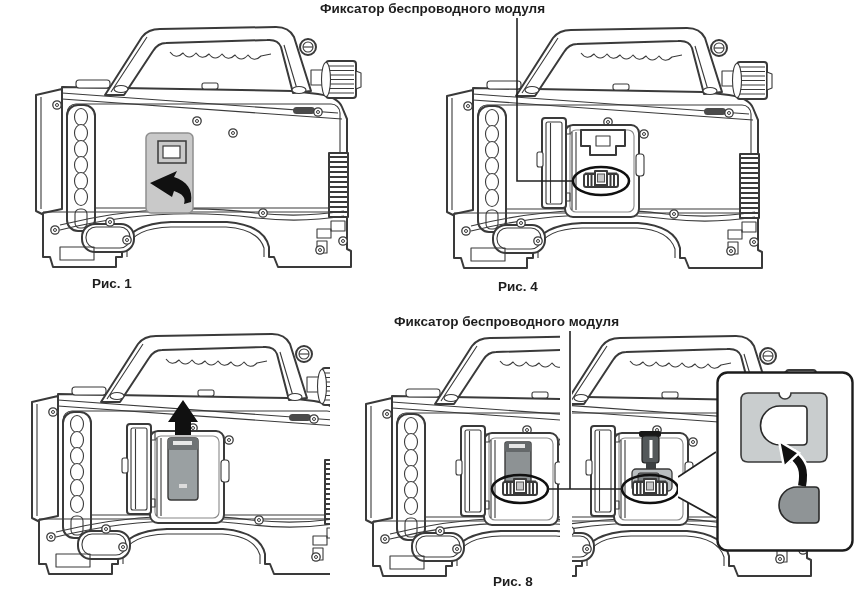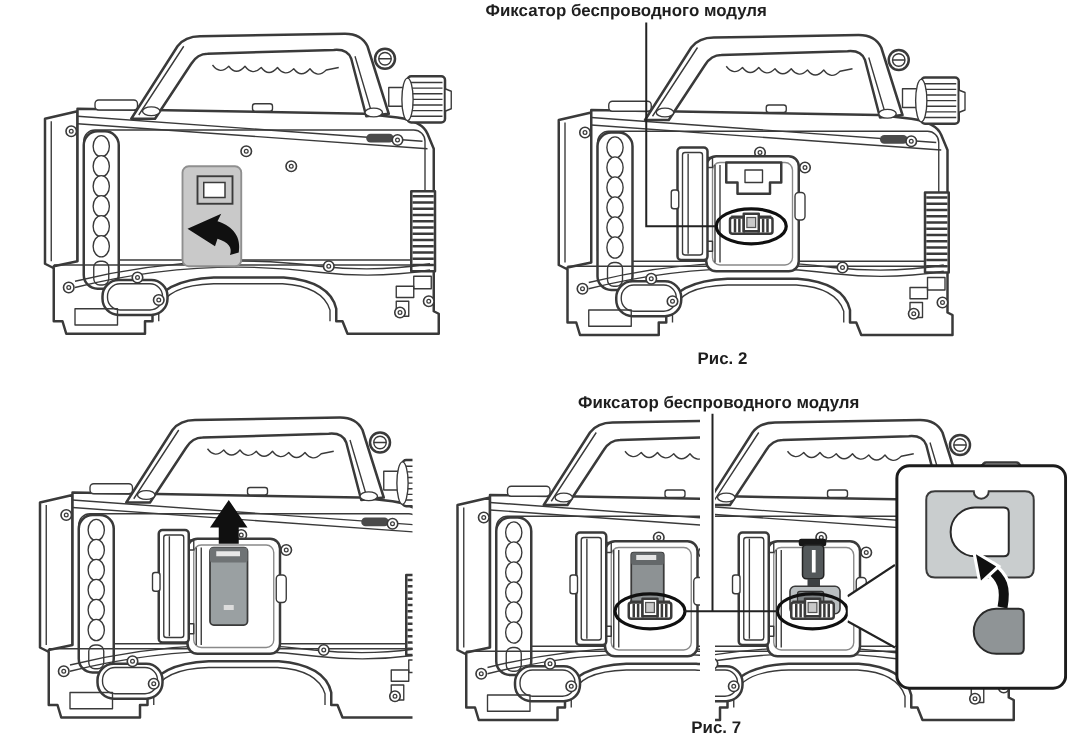--- a/index.html
+++ b/index.html
@@ -1,20 +1,20 @@
 <!DOCTYPE html>
 <html style="--bg: #ffffff; --line: #3a3a3a; --ink: #101010; --panel: #c9c9c9; --module: #9aa0a2; --moduleband: #6f7375; --moduledark: #8d9294; --antenna: #53585a; --insert: #8f9496; --plate: #c9cdce;"><head>
 <meta charset="utf-8">
 <style>
   html,body{margin:0;padding:0;background:#fff;}
   #page{position:relative;width:854px;height:596px;background:var(--bg,#fff);overflow:hidden;
         font-family:"Liberation Sans",sans-serif;}
   #page svg{position:absolute;overflow:hidden;}
   .cap,.lbl{position:absolute;font-weight:bold;font-size:13.5px;color:#1e1e1e;
-            text-align:center;white-space:nowrap;line-height:15px;}
+            white-space:nowrap;line-height:15px;}
   
   .fw{fill:#fff;stroke:var(--line,#3a3a3a);stroke-width:2;stroke-linejoin:round;}
   .ln{fill:none;stroke:var(--line,#3a3a3a);stroke-width:2;stroke-linejoin:round;}
   .thin{stroke-width:1.1;}
   .blk{fill:var(--ink,#101010);stroke:none;}
 </style>
 </head>
 <body>
 
 <div id="page">
@@ -193,16 +193,17 @@
       <path d="M86,115 C89,99 86,92 75,83" fill="none" stroke="#fff" stroke-width="13"></path>
       <path d="M86,115 C89,99 86,92 75,83" fill="none" stroke="#101010" stroke-width="8"></path>
       <polygon points="63,70 83,82 68,96" fill="#101010" stroke="#fff" stroke-width="2.5"></polygon>
     </g>
     <path d="M81,116 h18 q4,0 4,4 v28 q0,4 -4,4 h-18 a18,18 0 0 1 0,-36 z" fill="var(--insert,#8f9496)" stroke="#2a2a2a" stroke-width="1.6"></path>
   </svg>
 
   <div class="lbl" style="left:320px;top:1px;width:362px">Фиксатор беспроводного модуля</div>
   <div class="lbl" style="left:394px;top:314px;width:362px">Фиксатор беспроводного модуля</div>
 
-  <div class="cap" style="left:498px;top:279px;width:160px">Рис. 2</div>
-  <div class="cap" style="left:493px;top:574px;width:160px">Рис. 7</div>
+  <div class="cap" style="left:92px;top:276px;width:160px">Рис. 1</div>
+  <div class="cap" style="left:498px;top:279px;width:160px">Рис. 4</div>
+  <div class="cap" style="left:493px;top:574px;width:160px">Рис. 8</div>
 
 </div>
 
 </body></html>

